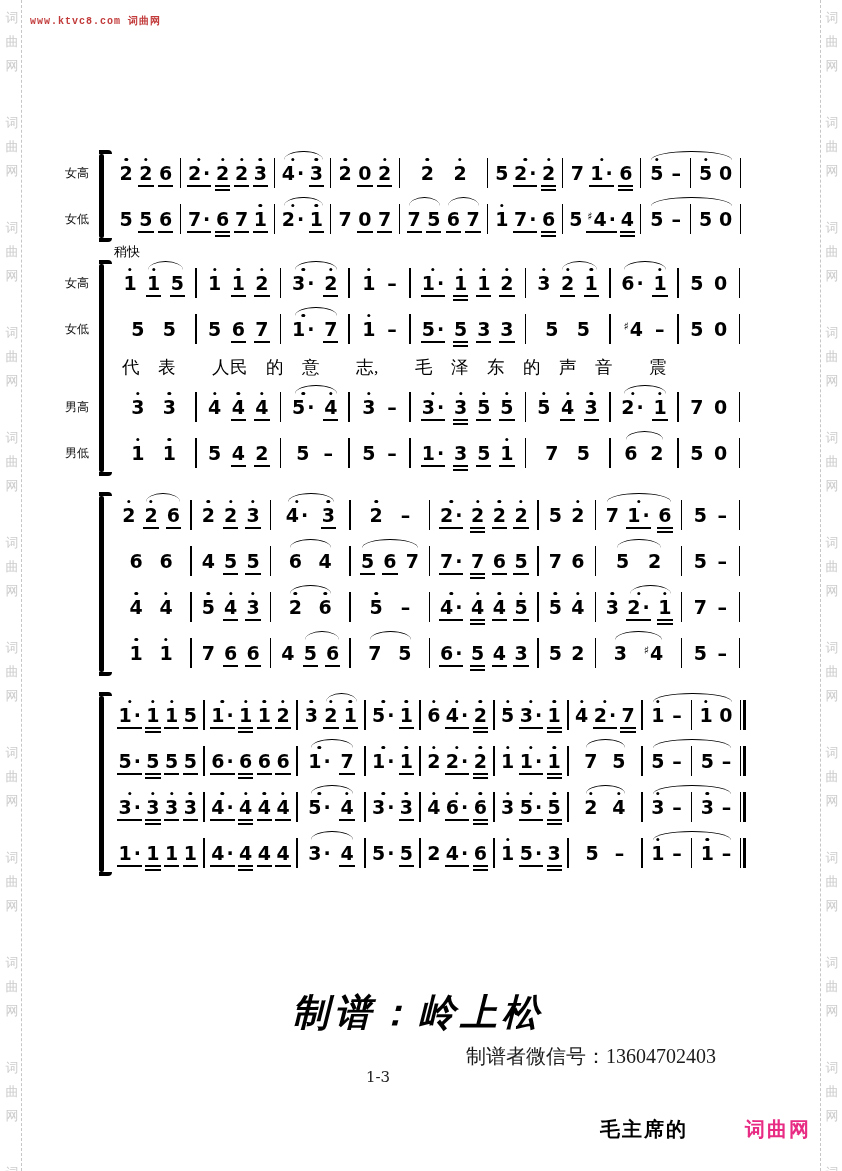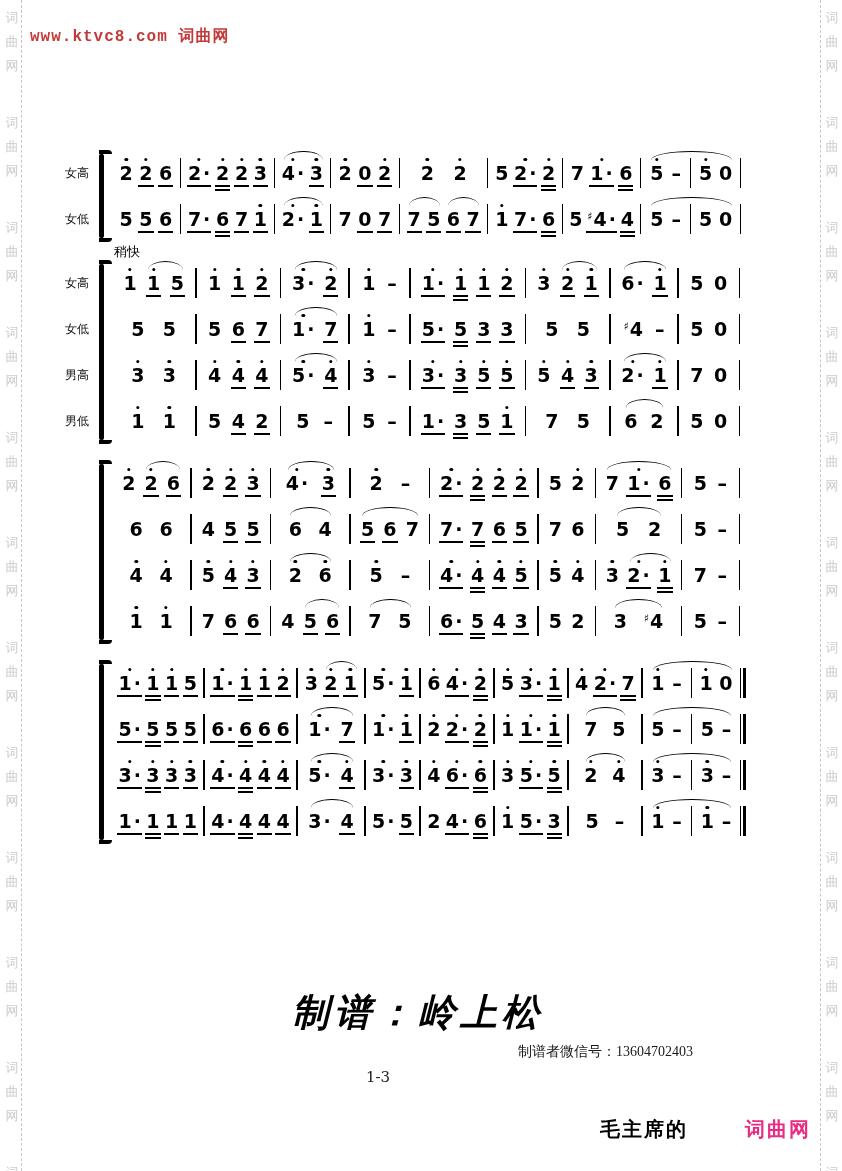--- a/index.html
+++ b/index.html
@@ -3,22 +3,22 @@
 <meta charset="utf-8">
 <style>
   html,body{margin:0;padding:0;}
   body{
     width:842px;height:1171px;position:relative;background:#ffffff;
     font-family:"Liberation Sans",sans-serif;overflow:hidden;color:#000;
   }
   
   .site{
     position:absolute;left:30px;top:14px;
-    font-family:"Liberation Mono",monospace;font-size:16px;font-weight:bold;
-    color:#c23a3a;letter-spacing:1px;margin-top:12px;
+    font-family:"Liberation Mono",monospace;font-size:10px;font-weight:bold;
+    color:#c23a3a;letter-spacing:1px;
   }
   
   .wm-col{position:absolute;top:6px;width:18px;text-align:center;font-size:13px;color:#cccccc;
           font-family:"Liberation Serif",serif;}
   .wm-col.left{left:3px;} .wm-col.right{right:1px;}
   .wm-col .ch{height:24px;line-height:24px;}
   .wm-col .gap{height:33px;}
   .wm-line{position:absolute;top:0;bottom:0;width:0;border-left:1px dashed #c6c6c6;}
   .wm-line.left{left:21px;} .wm-line.right{right:21px;}
 
@@ -47,21 +47,21 @@
   .ul.l2{bottom:-6.5px;}
   .arc{position:absolute;height:8px;border-top:1.8px solid #000;
        border-radius:50% 50% 0 0 / 100% 100% 0 0;pointer-events:none;}
 
   .lyric{height:32px;line-height:30px;font-size:17.5px;white-space:pre;padding-left:10px;
          font-family:"Liberation Serif",serif;color:#000;letter-spacing:0.5px;}
 
   
   .credit{position:absolute;left:292px;top:988px;font-size:37px;font-weight:bold;font-style:italic;
           font-family:"DejaVu Serif",serif;letter-spacing:5px;color:#000;}
-  .wechat{position:absolute;left:518px;top:1043px;font-size:14px;color:#1a1a1a;
+  .wechat{position:absolute;left:466px;top:1043px;font-size:20px;color:#1a1a1a;
           font-family:"Liberation Serif",serif;}
   .pagenum{position:absolute;left:366px;top:1068px;font-size:15px;color:#222;
            font-family:"DejaVu Serif",serif;}
   .src-prefix{position:absolute;left:600px;top:1116px;font-size:20px;font-weight:bold;color:#000;letter-spacing:2px;}
   .src-brand{position:absolute;left:745px;top:1116px;font-size:20px;font-weight:bold;color:#e82c84;letter-spacing:2px;}
 </style>
 </head>
 <body>
 
 <div class="site">www.ktvc8.com 词曲网</div>
@@ -669,20 +669,21 @@
           <span class="note">
             <span class="num">5</span>
           </span>
           <span class="note">
             <span class="num">0</span>
           </span>
         </div>
         <div class="bar"></div>
         <div class="arc" style="left: 182.699px; width: 42.2148px; top: 1px;"></div>
       </div>
+      <div class="lyric">代　表　　人民　的　意　　志,　　毛　泽　东　的　声　音　　震</div>
       <div class="mrow">
         <div class="label">男高</div>
         <div class="measure" style="width: 13.0932%;">
           <span class="note">
             <span class="num">3</span>
             <span class="hidot"></span>
           </span>
           <span class="note">
             <span class="num">3</span>
             <span class="hidot"></span>

